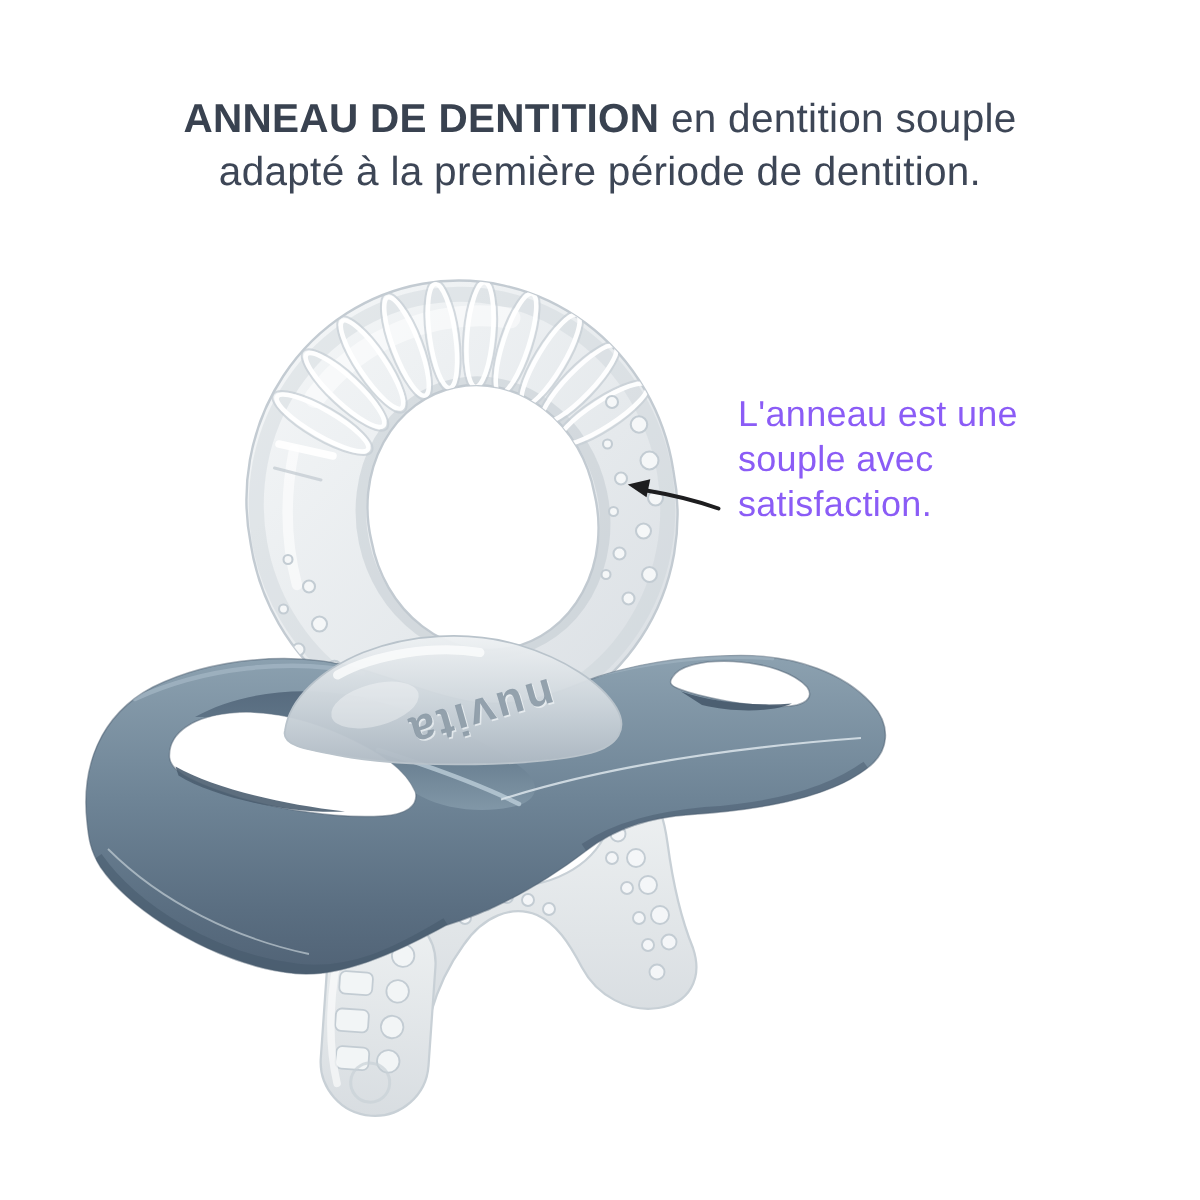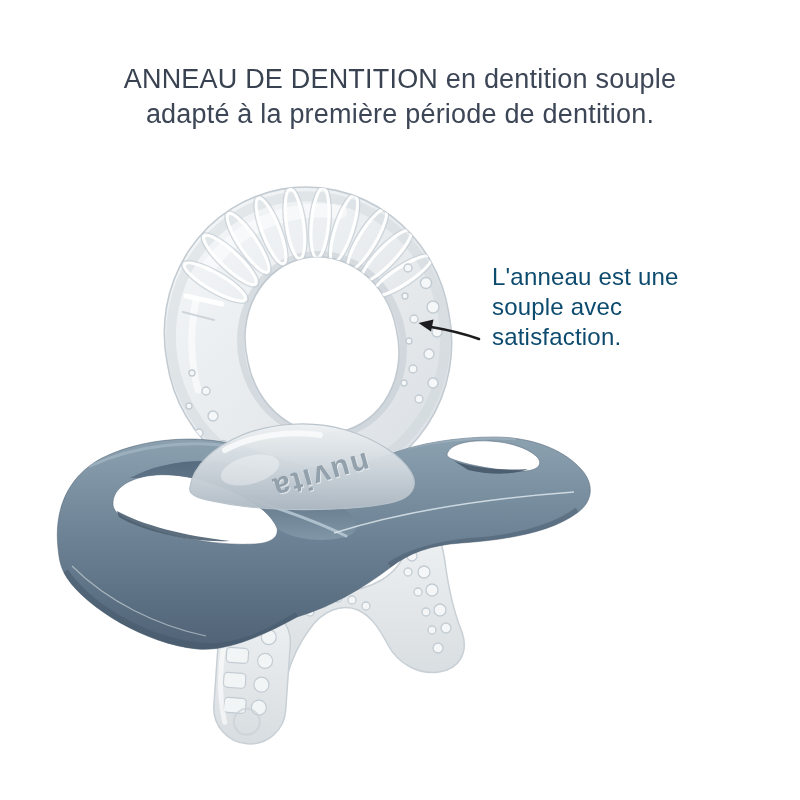--- a/index.html
+++ b/index.html
@@ -29,31 +29,31 @@
     top: 62px;
     left: 0;
     width: 800px;
     text-align: center;
     font-size: 27px;
     line-height: 35px;
     color: #3d4656;
     letter-spacing: 0.2px;
   }
   .headline .bold {
-    font-weight: 400;
+    font-weight: 700;
     color: #394250;
   }
   .callout {
     position: absolute;
     left: 492px;
     top: 262px;
     width: 240px;
     font-size: 24px;
     line-height: 30px;
-    color: #0c4a6e;
+    color: #8b5cf6;
     letter-spacing: 0.2px;
   }
 </style>
 </head>
 <body>
 
 <div class="stage">
 
   <svg class="artwork" viewBox="0 0 800 800" aria-hidden="true">
     <defs>

